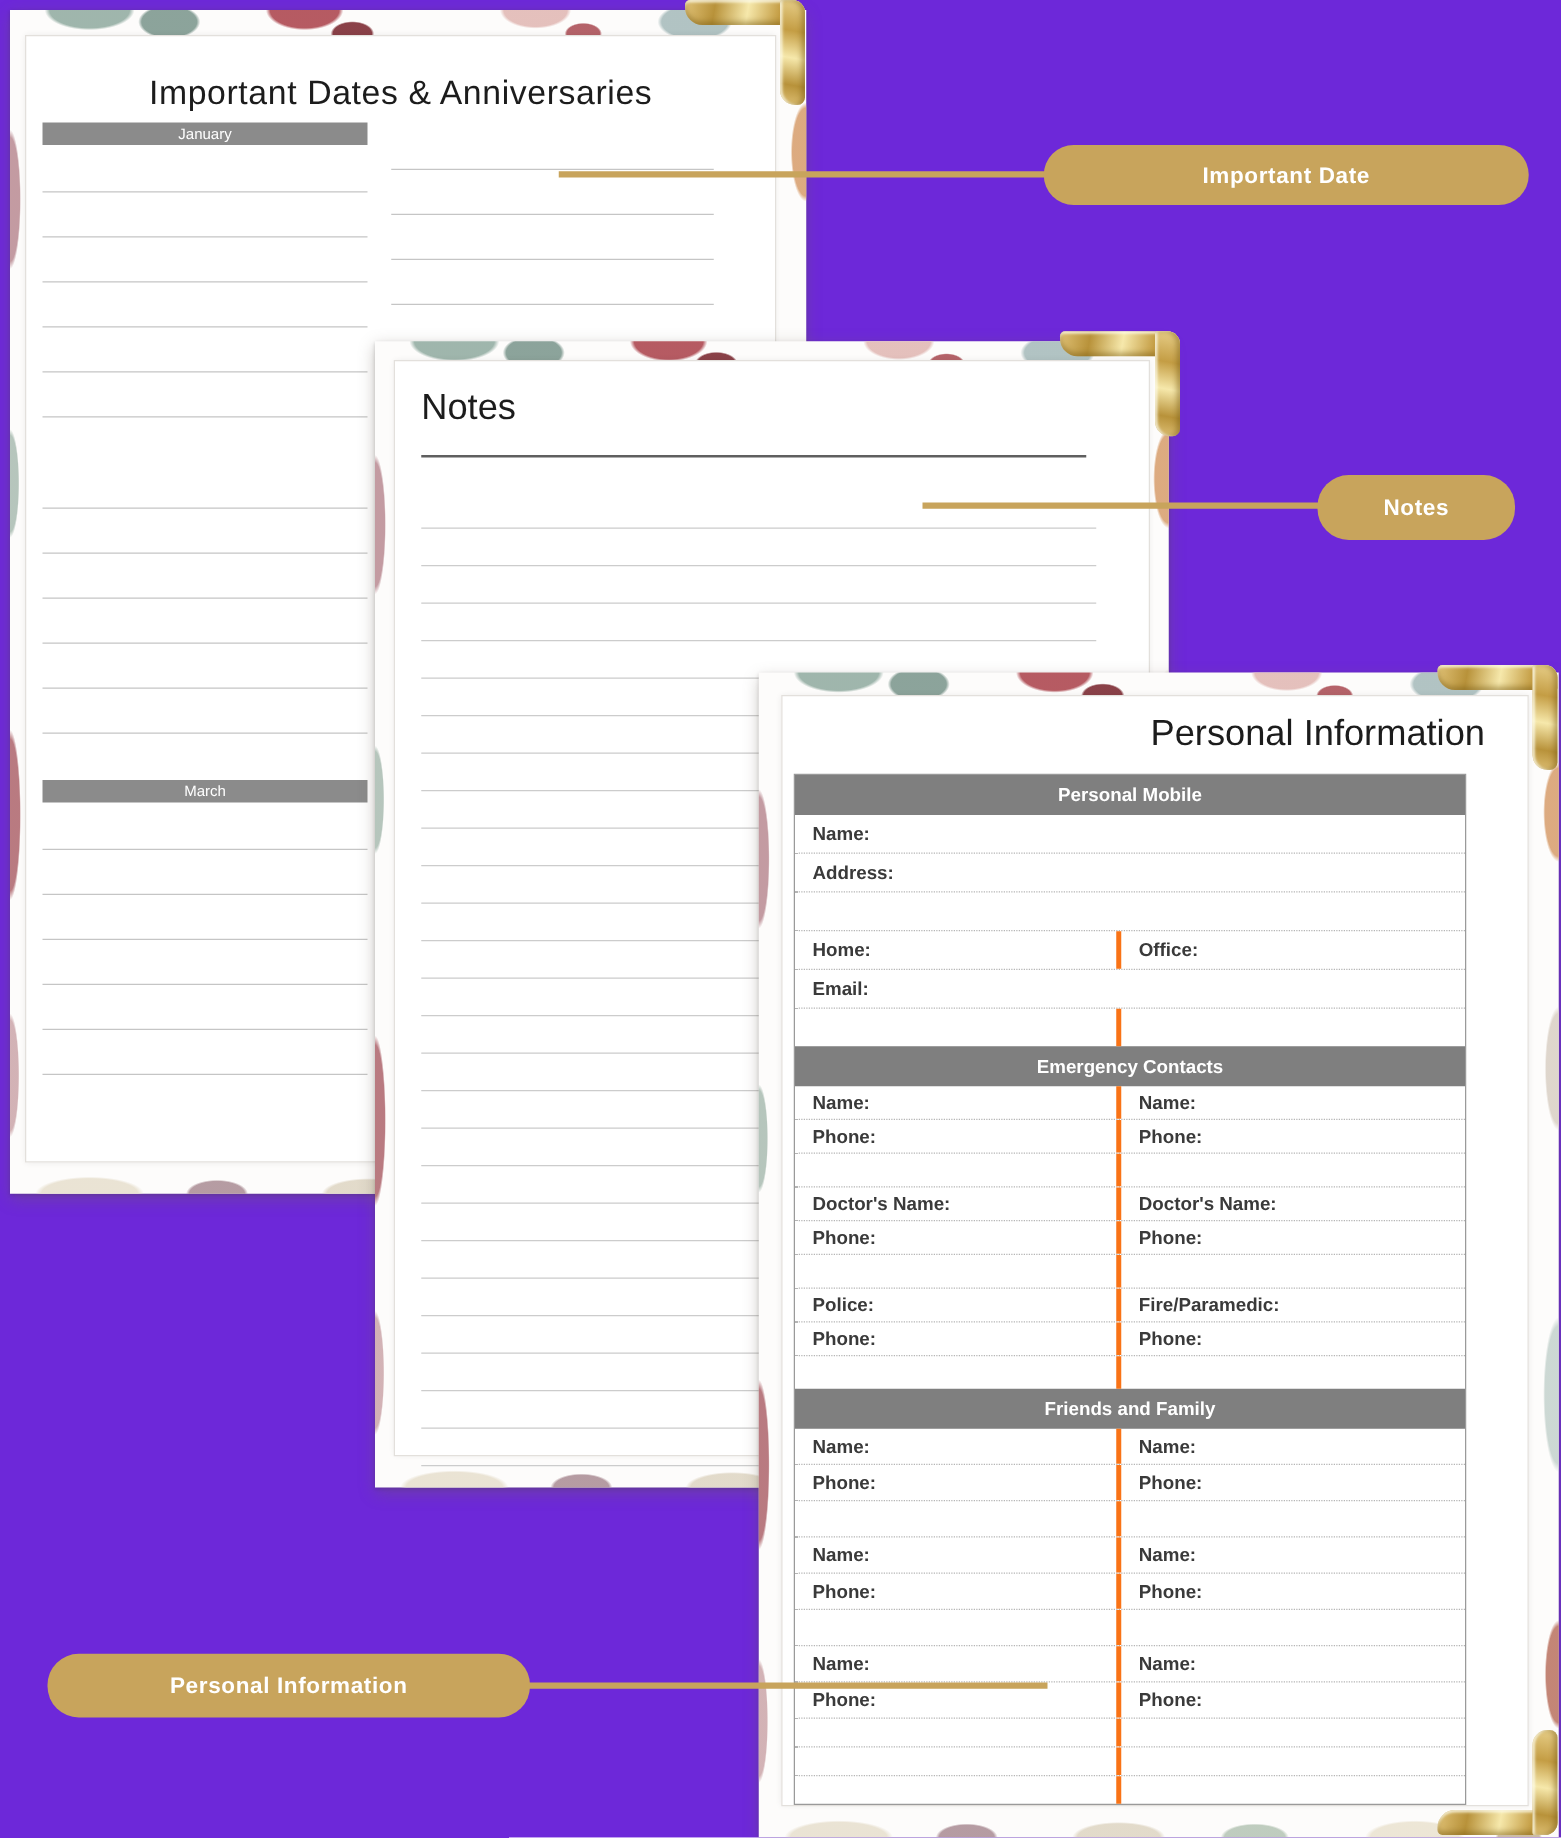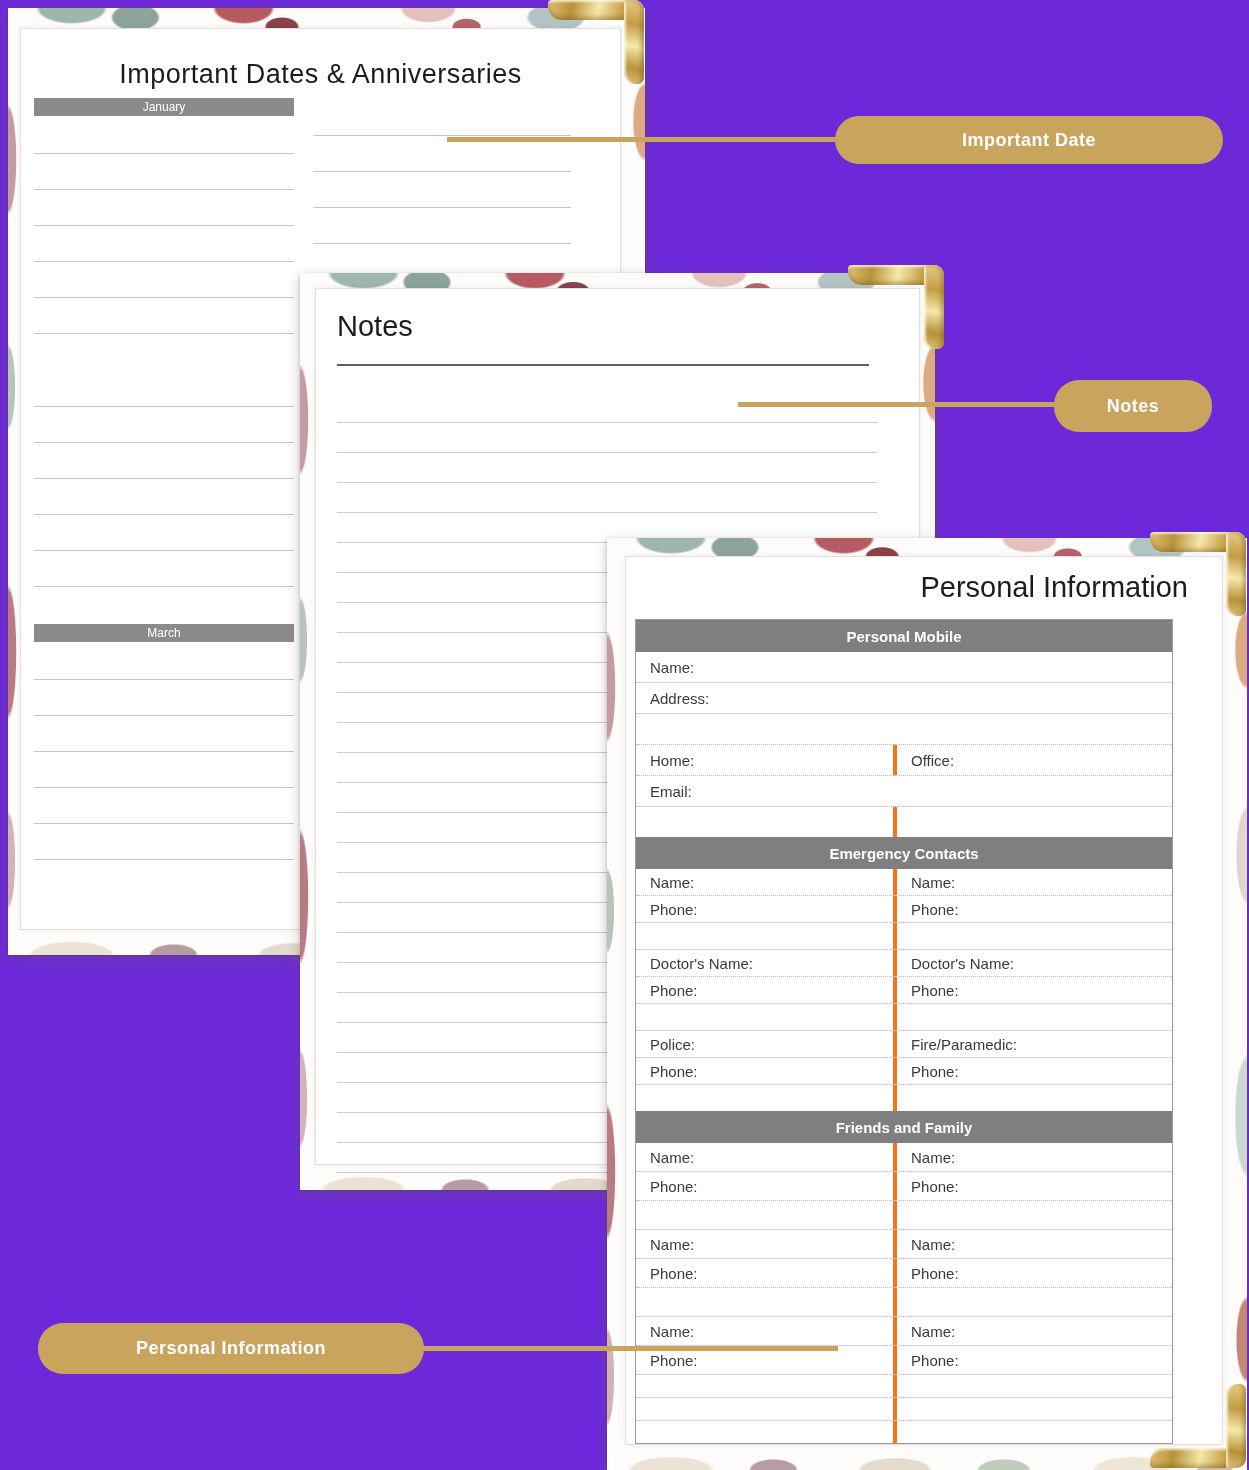--- a/index.html
+++ b/index.html
@@ -86,21 +86,21 @@
 
   
   .p3-title{position:absolute;right:34px;top:14px;font-size:29px;color:#1c1c1c;}
   .p3-table{position:absolute;left:9px;top:62px;width:536px;
     border:1px solid #9a9a9a;background:#fff;}
   .sec-bar{height:32px;background:#7f7f7f;color:#ffffff;font-size:15px;font-weight:bold;
     display:flex;align-items:center;justify-content:center;}
   .trow{display:flex;border-bottom:1px dotted #b5b5b5;}
   .trow:last-child{border-bottom:none;}
   .tcell{box-sizing:border-box;display:flex;align-items:center;padding-left:14px;
-    font-size:15px;color:#3a3a3a;}
+    font-size:15px;color:#3a3a3a;font-weight:bold;}
   .tcell.left2{width:48.7%;border-right:4px solid #f97316;}
   .tcell.right2{flex:1;}
   .tcell.full{width:100%;}
   .sec0 .trow{height:30px;}
   .sec1 .trow{height:26px;}
   .sec2 .trow{height:28px;}
   .sec2 .trow.short{height:22px;}
 
   
   .connector{position:absolute;height:5px;background:#c8a45c;z-index:8;}

